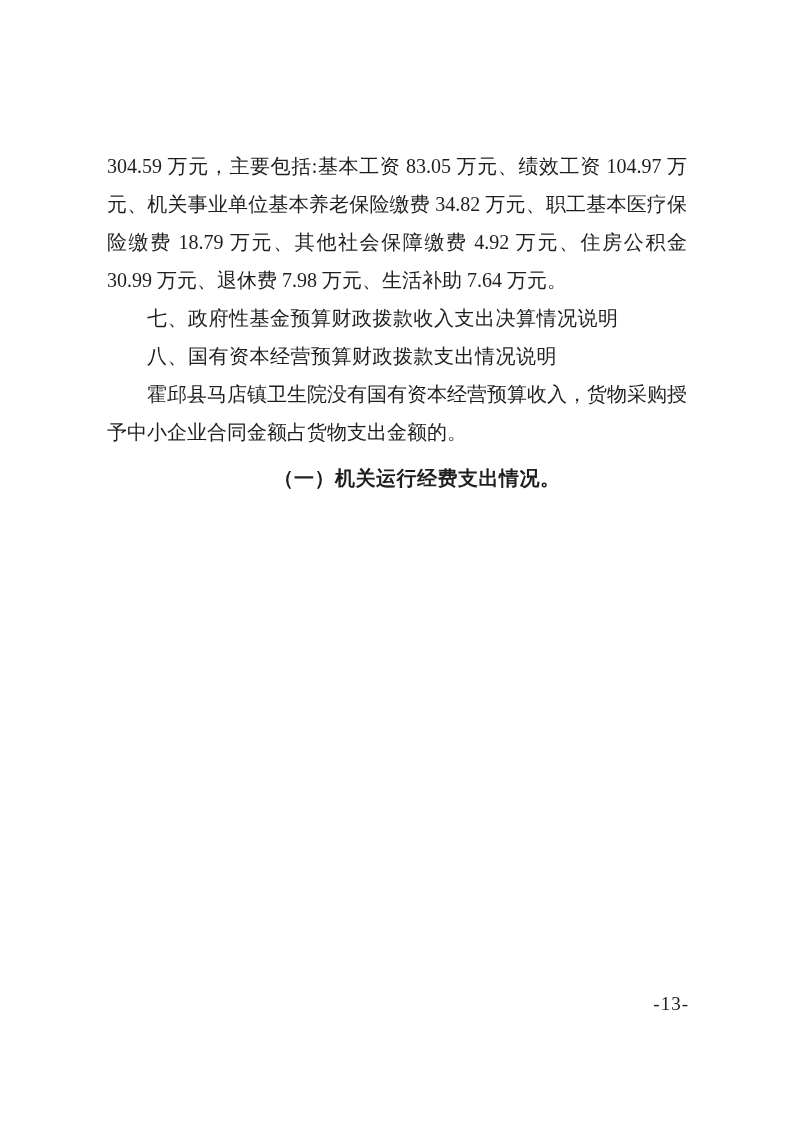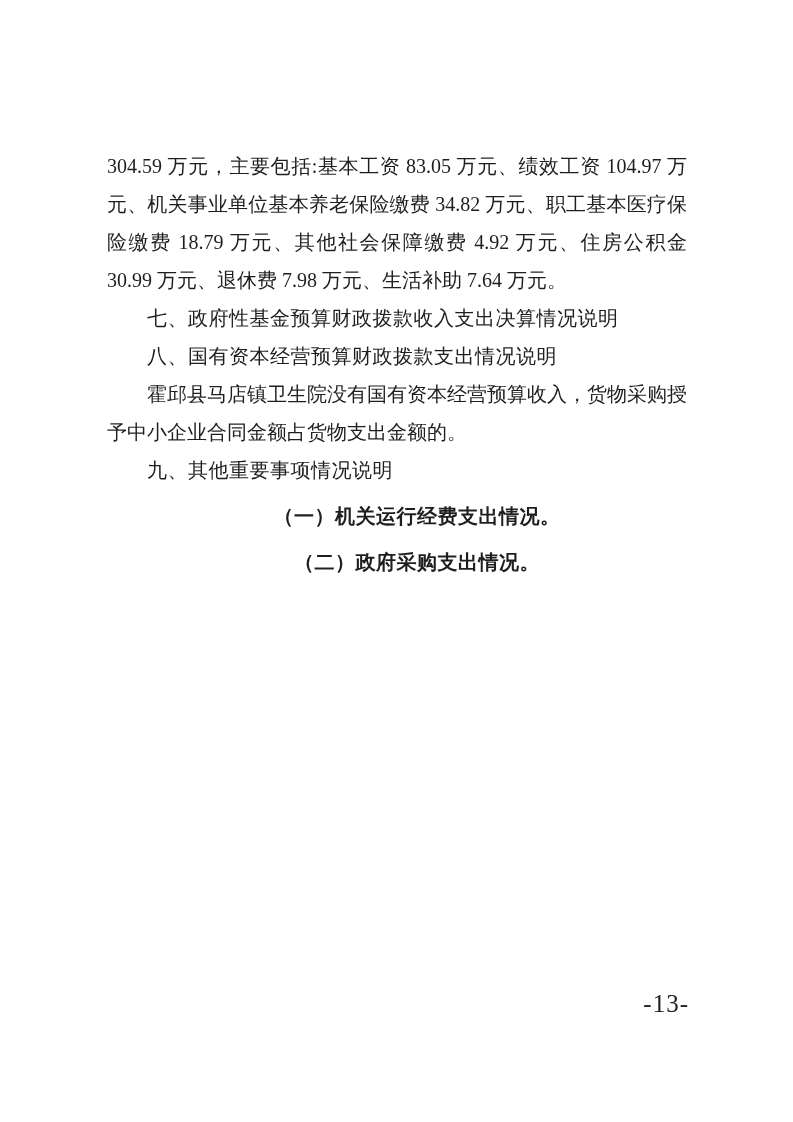--- a/index.html
+++ b/index.html
@@ -56,34 +56,32 @@
     font-weight: 700;
     font-size: 20px;
     line-height: 38px;
     text-align: center;
     letter-spacing: 0.5px;
   }
   .page-number {
     position: absolute;
     top: 993px;
     right: 104px;
-    font-size: 25px;
+    font-size: 19px;
     line-height: 22px;
     letter-spacing: 1px;
     color: #222222;
   }
 </style>
 </head>
 <body>
 
 <div class="page">
   <div class="content">
     <p class="para continuation">304.59 万元，主要包括:基本工资 83.05 万元、绩效工资 104.97 万元、机关事业单位基本养老保险缴费 34.82 万元、职工基本医疗保险缴费 18.79 万元、其他社会保障缴费 4.92 万元、住房公积金 30.99 万元、退休费 7.98 万元、生活补助 7.64 万元。</p>
     <p class="h-main">七、政府性基金预算财政拨款收入支出决算情况说明</p>
     <p class="h-main">八、国有资本经营预算财政拨款支出情况说明</p>
     <p class="para">霍邱县马店镇卫生院没有国有资本经营预算收入，货物采购授予中小企业合同金额占货物支出金额的。</p>
-    <p class="h-main">九、其他重要事项情况说明</p>
     <p class="h-sub">（一）机关运行经费支出情况。</p>
-    <p class="h-sub">（二）政府采购支出情况。</p>
   </div>
 
   <div class="page-number">-13-</div>
 </div>
 
 </body></html>

